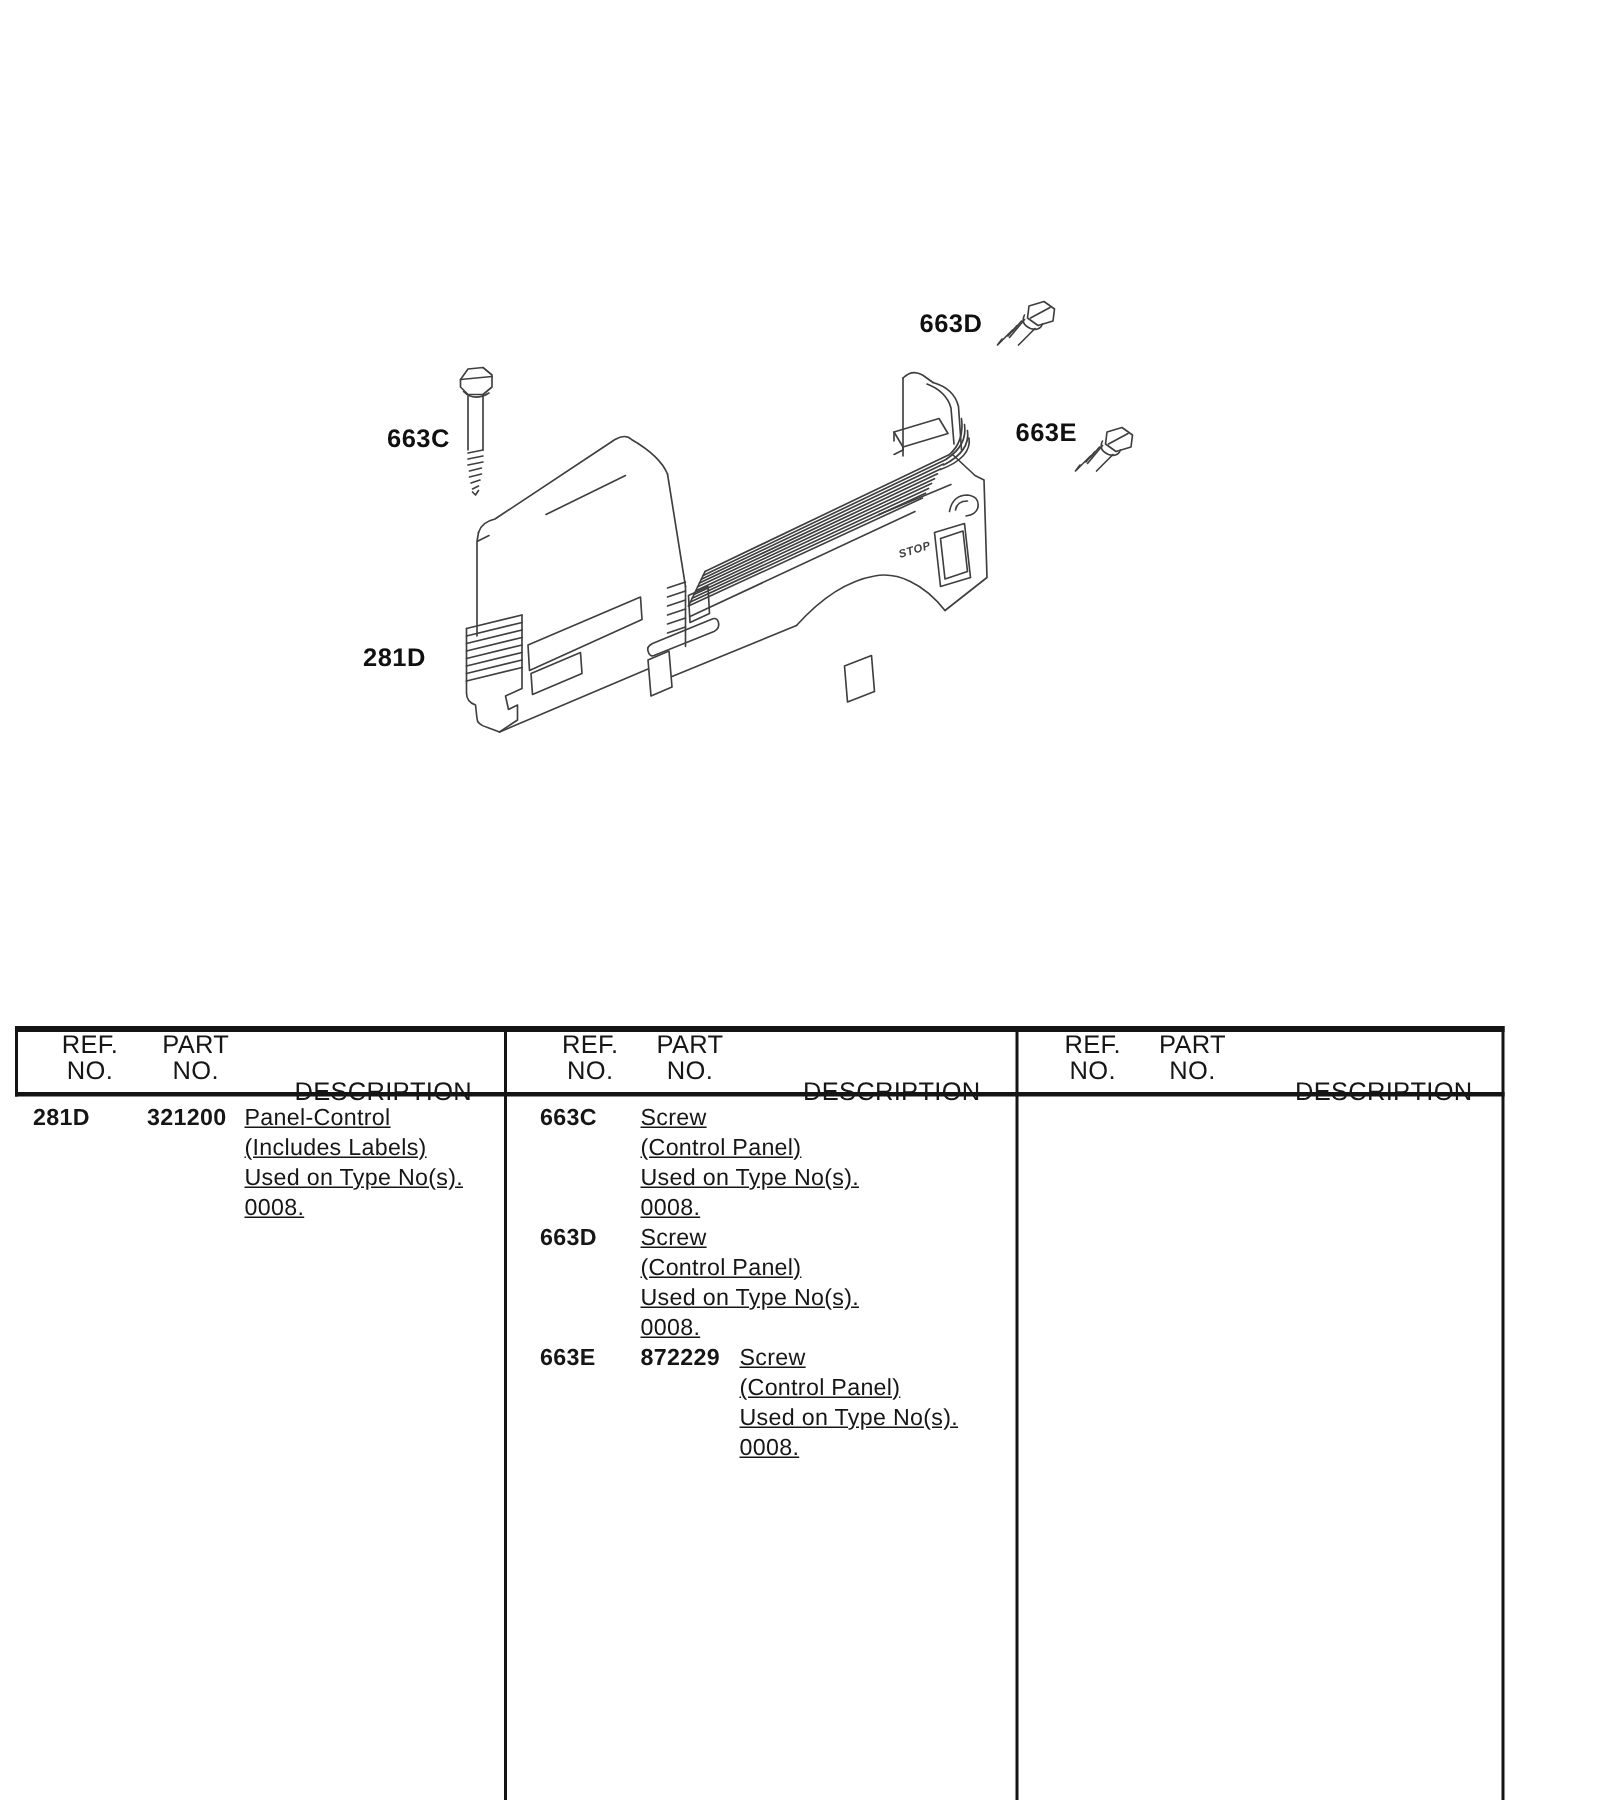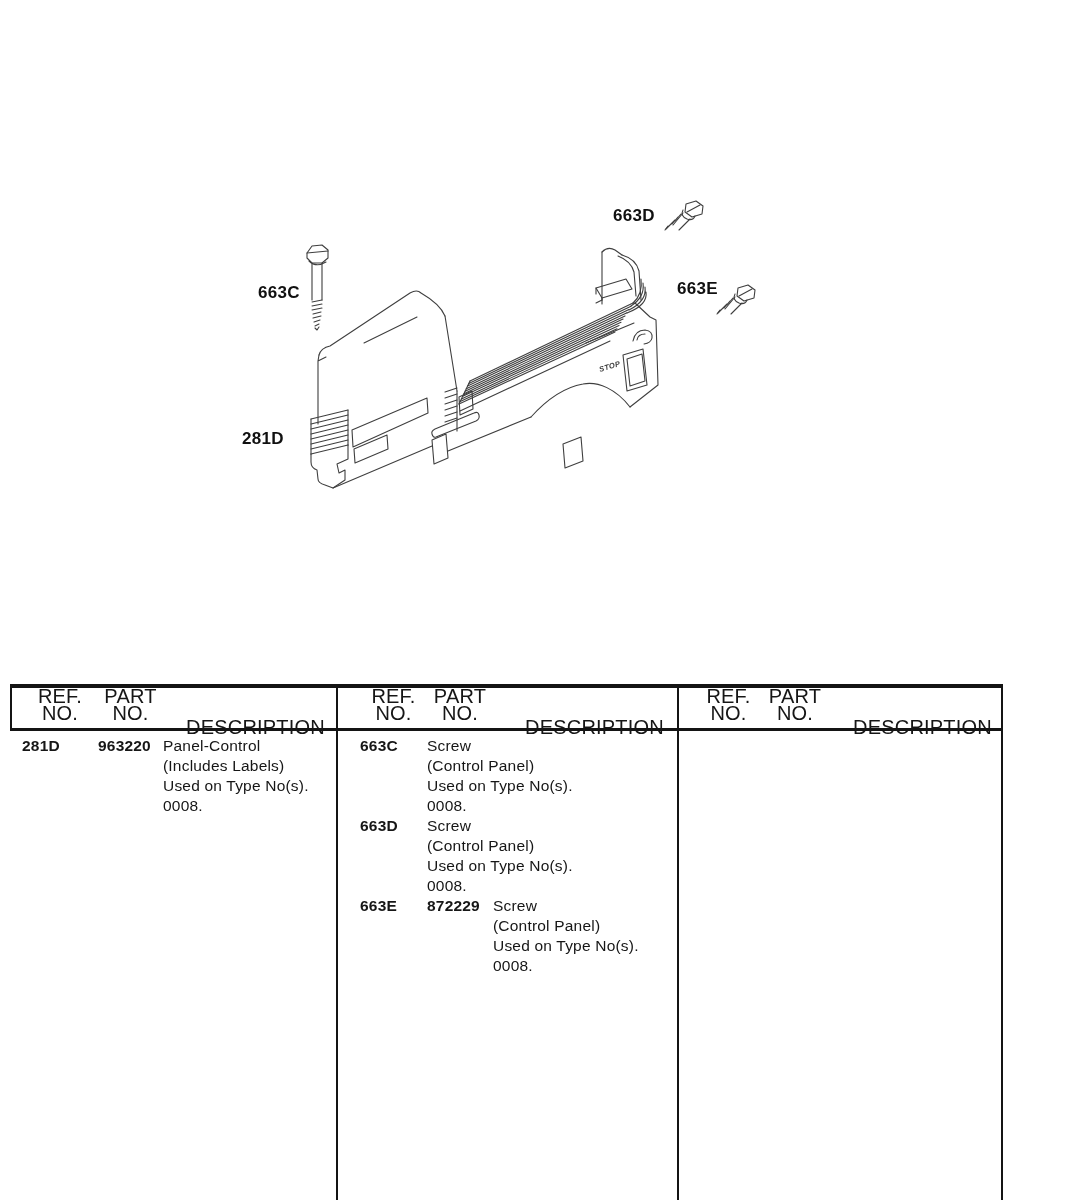--- a/index.html
+++ b/index.html
@@ -10,27 +10,27 @@
   .art{position:absolute;left:0;top:0;width:1073px;height:660px;}
   .callout{
     position:absolute;font-weight:bold;font-size:17px;letter-spacing:.3px;color:#101010;
     white-space:nowrap;
   }
   
   .hline,.vline{position:absolute;background:#141414;}
   
   .thead{position:absolute;top:688px;height:38px;display:grid;}
   .thead .cell{display:flex;flex-direction:column;align-items:center;justify-content:flex-start;
-    font-size:20px;line-height:17px;letter-spacing:.2px;}
+    font-size:17px;line-height:17px;letter-spacing:.2px;}
   .thead .cell.desc{justify-content:flex-end;margin-top:31px;}
   
   .tcol{position:absolute;top:736px;}
   .prow{display:grid;font-size:15.5px;line-height:20px;letter-spacing:.2px;}
   .prow .ref,.prow .part{font-weight:bold;white-space:nowrap;}
-  .prow .desc div{white-space:nowrap;}
+  .prow .desc div{white-space:nowrap;text-decoration:underline;}
 </style>
 </head>
 <body>
 
 <div class="page">
 
   <svg class="art" viewBox="0 0 1073 660" xmlns="http://www.w3.org/2000/svg">
     <g stroke="#3f3f3f" fill="none" stroke-width="1.1" stroke-linecap="round" stroke-linejoin="round">
 
       <g>
@@ -171,21 +171,21 @@
         <span>NO.</span>
       </div>
     <div class="cell desc">
         <span>DESCRIPTION</span>
       </div>
   </div>
 
   <div class="tcol" style="left:10px;width:326px">
     <div class="prow" style="padding-left:12px;grid-template-columns:76px 65px 1fr">
       <span class="ref">281D</span>
-      <span class="part">963220</span>
+      <span class="part">321200</span>
       <div class="desc">
         <div>Panel-Control</div>
         <div>(Includes Labels)</div>
         <div>Used on Type No(s).</div>
         <div>0008.</div>
       </div>
     </div>
   </div>
 
   <div class="tcol" style="left:340px;width:336px">

